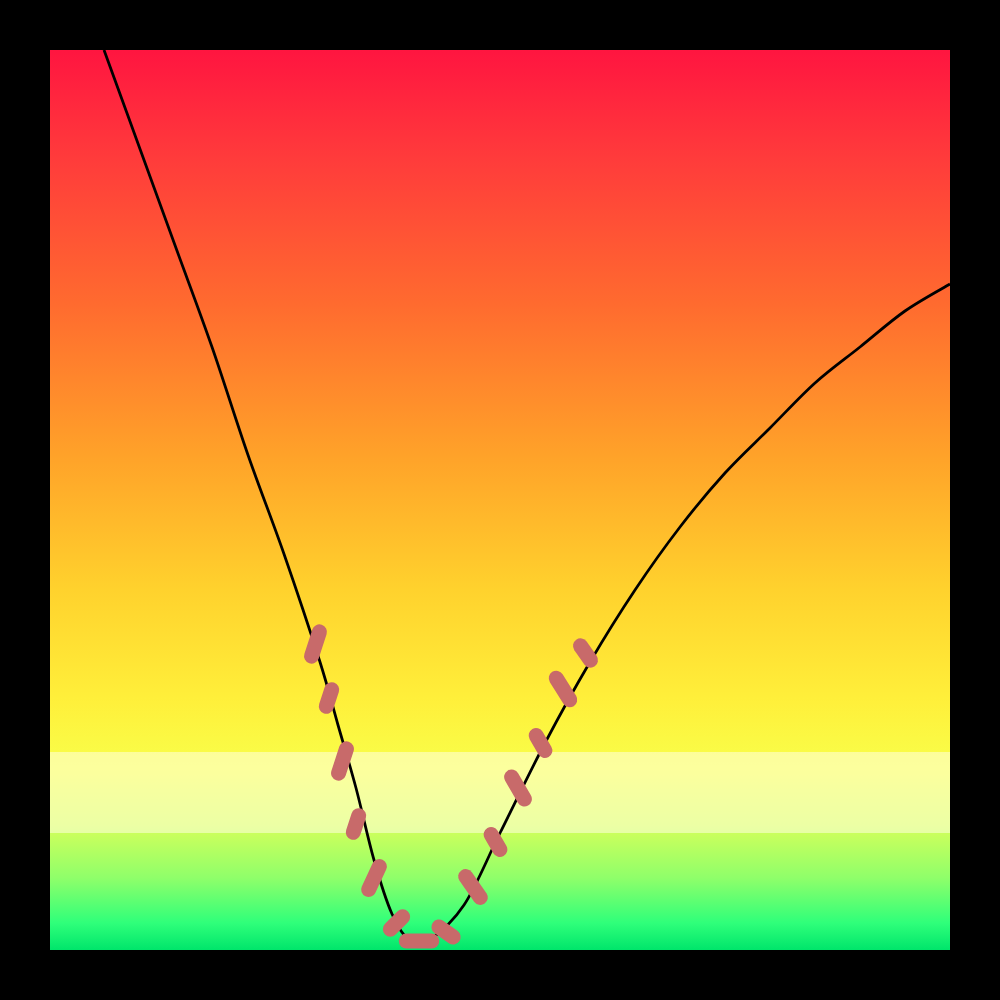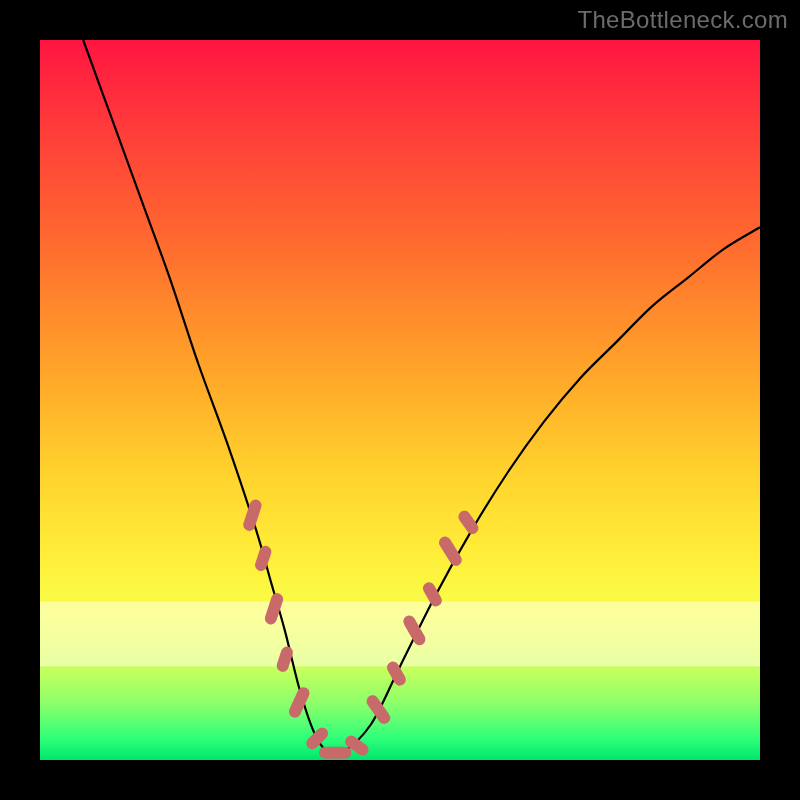--- a/index.html
+++ b/index.html
@@ -53,21 +53,20 @@
     top: 0;
     width: 100%;
     height: 100%;
     overflow: visible;
   }
 </style>
 </head>
 <body>
 
 <div class="frame">
-  <div class="watermark">TheBottleneck.com</div>
   <div class="plot-area">
     <svg class="curve" viewBox="0 0 720 720" preserveAspectRatio="none">
       <g id="bands-layer">
           <rect x="0" y="561.6" width="720" height="64.79999999999995" fill="rgba(255,255,225,0.55)"></rect>
         </g>
       <path id="curve-path" fill="none" stroke="#000000" stroke-width="2.2" d="M 43.199999999999996 0 C 48 13.200000000000008, 62.4 52.800000000000054, 72 79.20000000000005 C 81.60000000000001 105.60000000000004, 91.20000000000002 132, 100.80000000000001 158.39999999999998 C 110.4 184.79999999999995, 120 209.99999999999997, 129.6 237.59999999999997 C 139.2 265.19999999999993, 148.8 296.3999999999999, 158.4 323.99999999999994 C 168 351.59999999999997, 177.60000000000002 375.59999999999997, 187.20000000000002 403.2 C 196.8 430.8, 208.8 466.8, 216 489.6 C 223.2 512.4, 225.6 523.2, 230.4 540 C 235.20000000000002 556.8, 240 572.4, 244.8 590.4 C 249.60000000000002 608.4, 254.39999999999998 631.2, 259.2 648 C 264 664.8, 268.8 680.4000000000001, 273.6 691.2 C 278.40000000000003 702, 283.2 709.1999999999999, 288 712.8 C 292.8 716.4, 295.2 717.5999999999999, 302.4 712.8 C 309.59999999999997 708, 321.59999999999997 698.4, 331.2 684 C 340.8 669.6, 349.2 648, 360 626.4 C 370.8 604.8, 384.00000000000006 577.1999999999999, 396.00000000000006 554.4 C 408.00000000000006 531.6, 420 510, 432 489.6 C 444 469.20000000000005, 456 450, 468 432 C 480 414, 491.99999999999994 397.20000000000005, 503.99999999999994 381.6 C 516 366, 528 351.59999999999997, 540 338.4 C 552 325.2, 564 314.40000000000003, 576 302.40000000000003 C 588 290.40000000000003, 600 277.2, 612 266.4 C 624 255.59999999999997, 636 247.19999999999996, 648 237.59999999999997 C 660 227.99999999999997, 672 217.2, 684 208.8 C 696 200.40000000000003, 714 190.80000000000004, 720 187.20000000000005"></path>
       <g id="markers-layer">
           <rect x="-16.2" y="-6" width="32.4" height="12" rx="6" ry="6" fill="#c86a6a" transform="translate(212.39999999999998 475.2) rotate(-72)"></rect>
           <rect x="-12.96" y="-6" width="25.92" height="12" rx="6" ry="6" fill="#c86a6a" transform="translate(223.2 518.4) rotate(-72)"></rect>
           <rect x="-16.2" y="-6" width="32.4" height="12" rx="6" ry="6" fill="#c86a6a" transform="translate(234 568.8) rotate(-72)"></rect>

